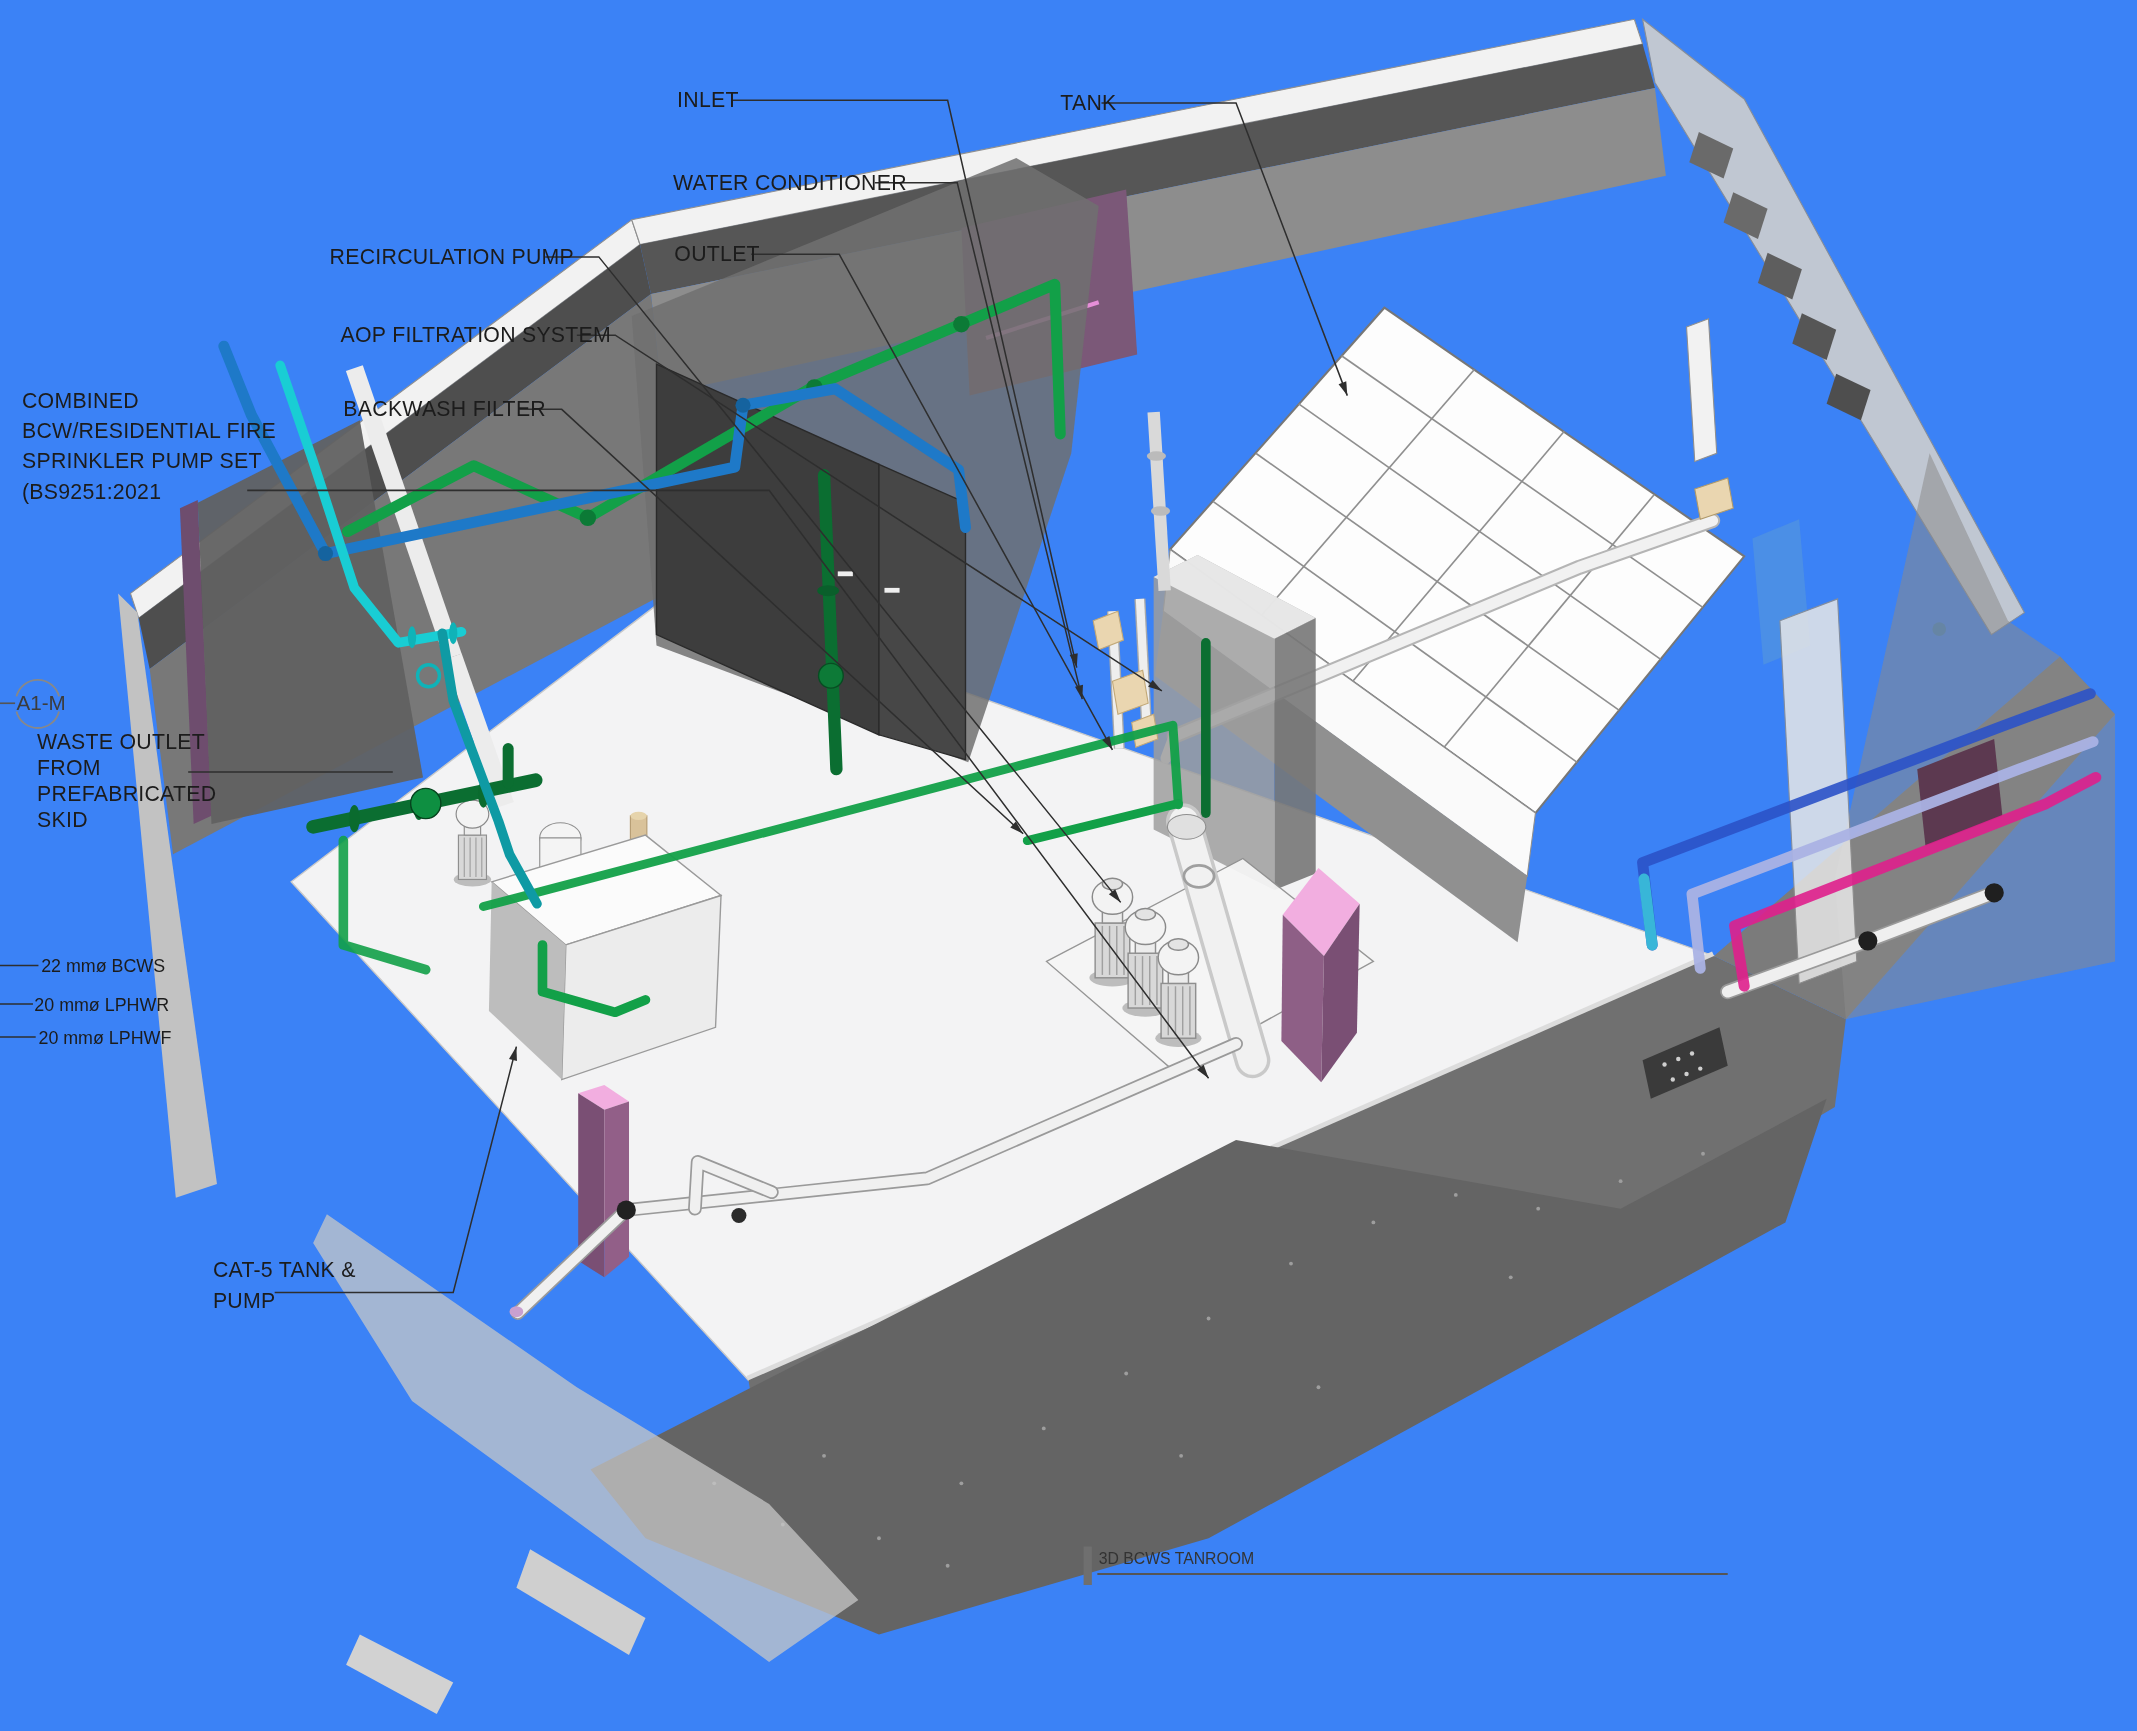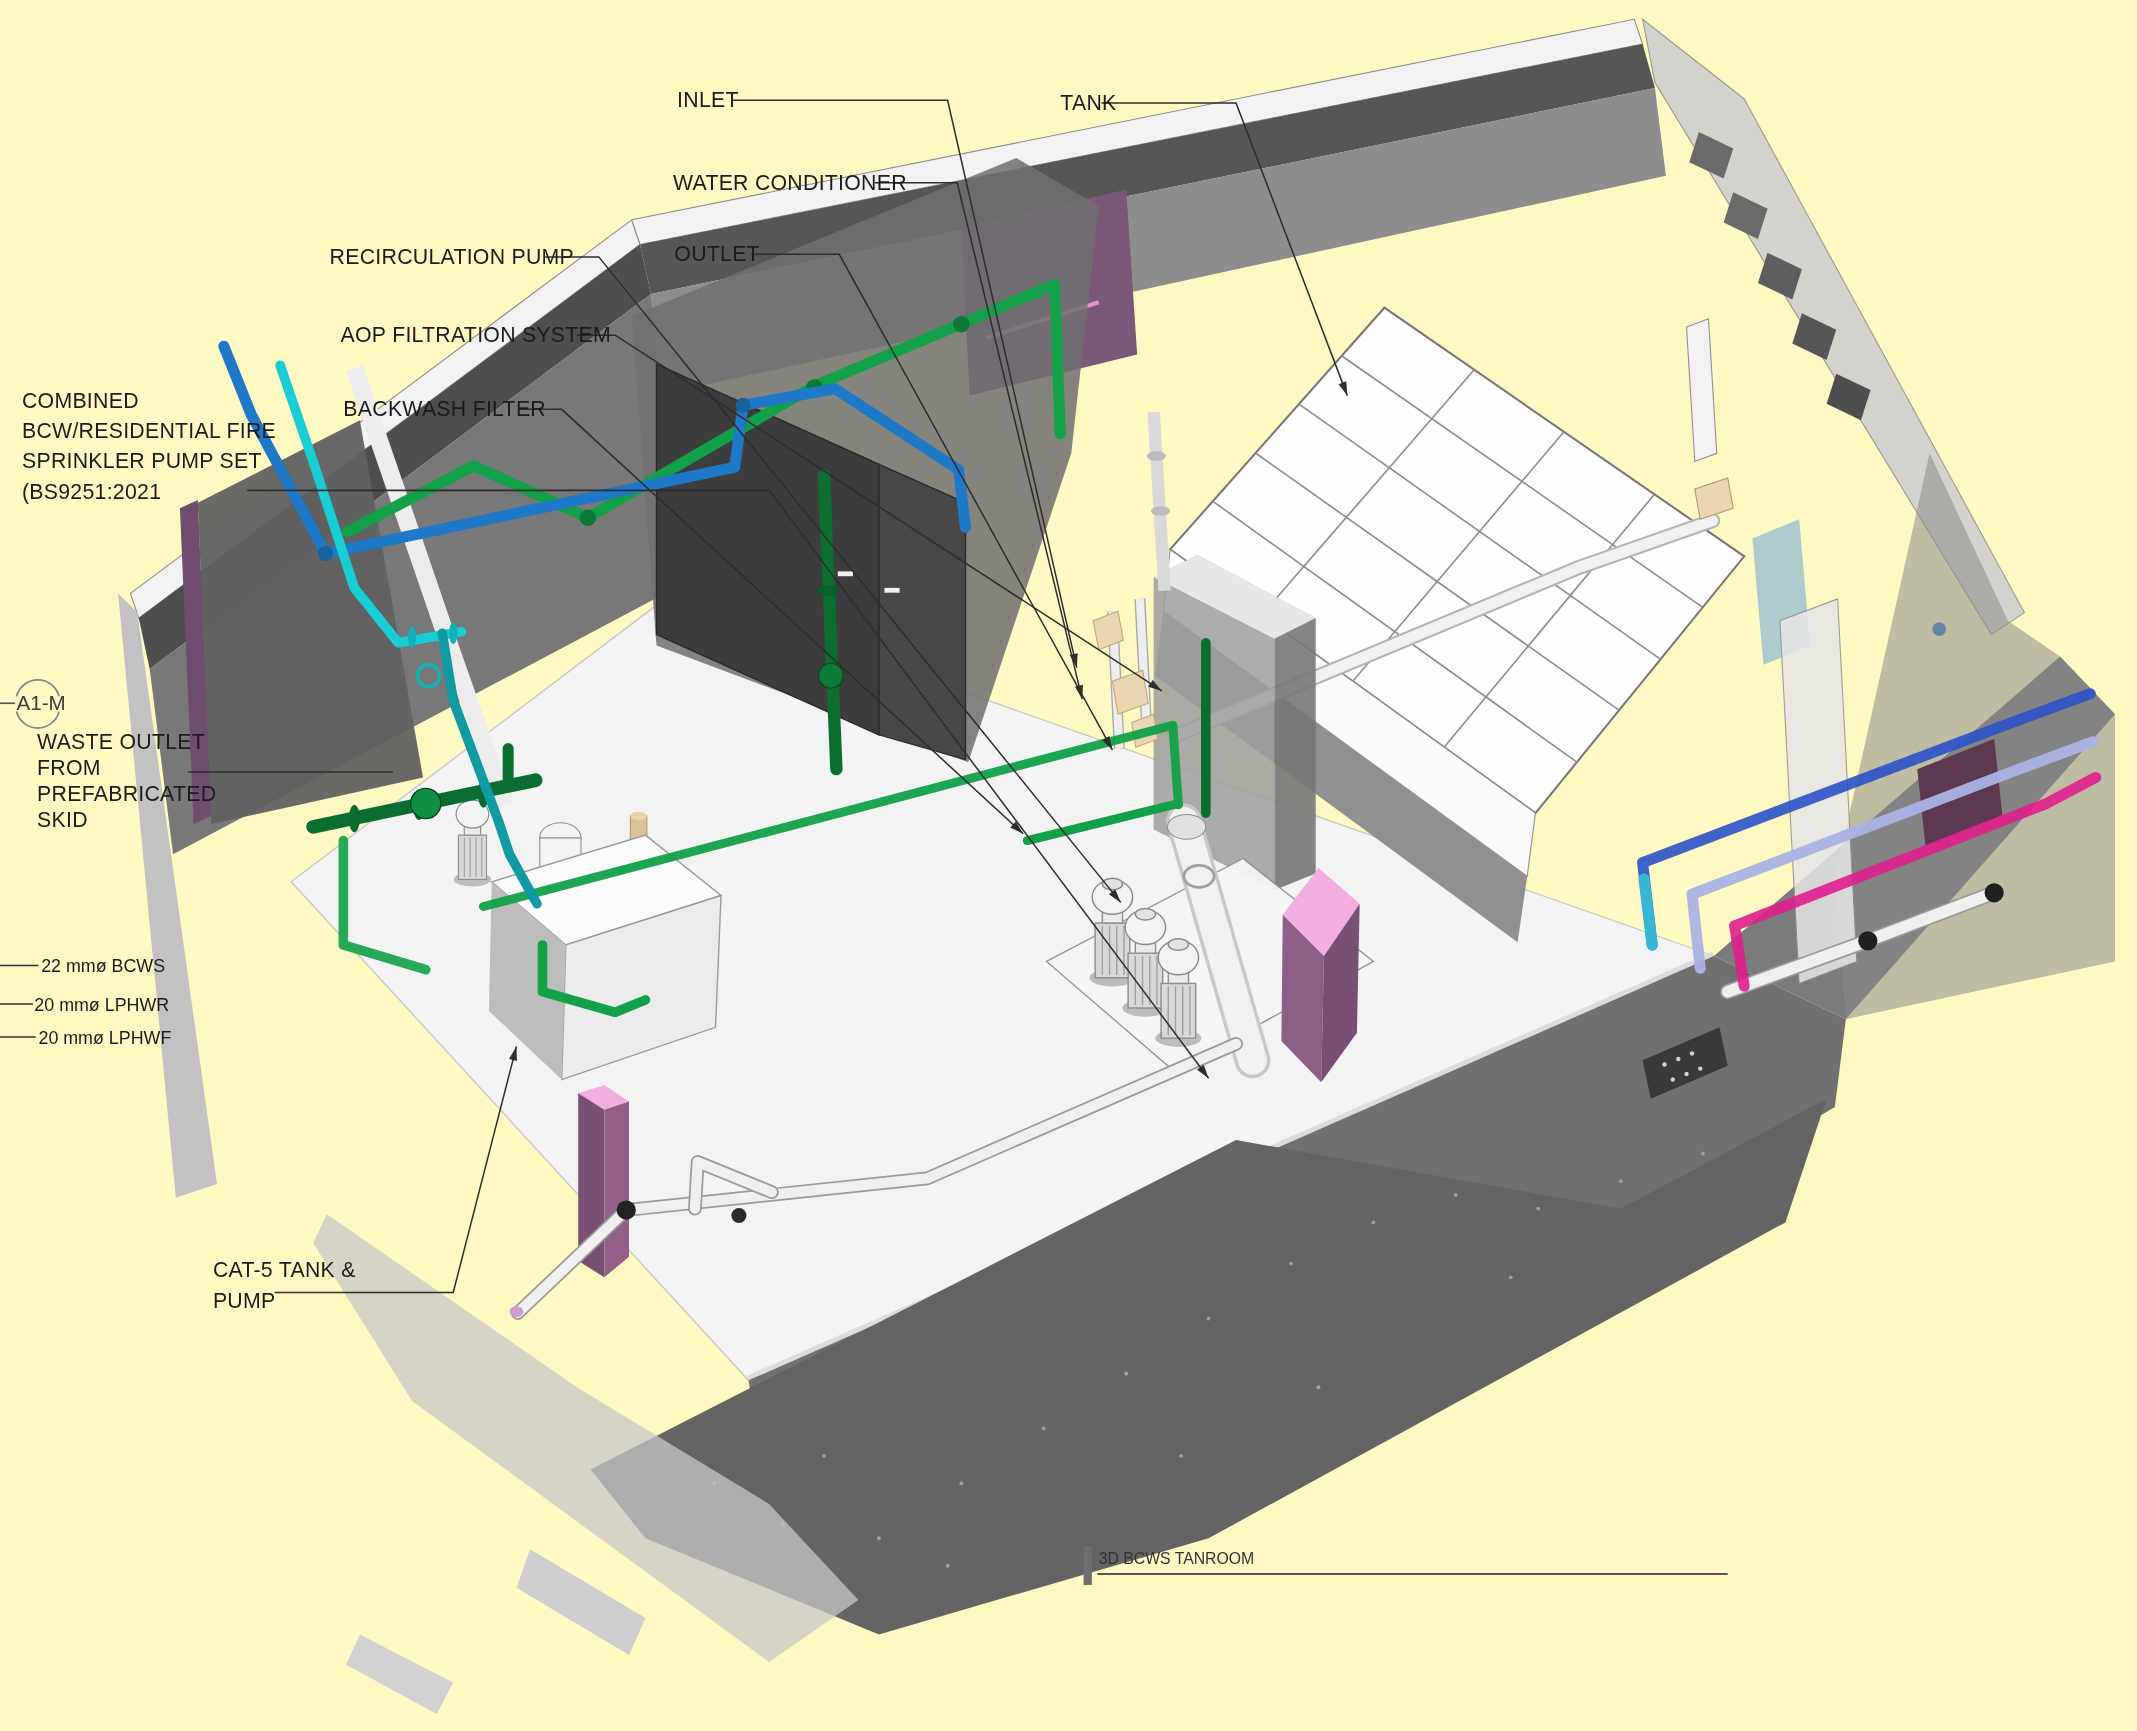--- a/index.html
+++ b/index.html
@@ -1,16 +1,16 @@
 <!DOCTYPE html>
 <html style="font-size:13.4px"><head>
 <meta charset="utf-8">
 <style>
   html,body{margin:0;padding:0;background:#ffffff;}
-  .canvas{position:relative;width:2137px;height:1732px;background:#fef9c3;overflow:hidden;}
+  .canvas{position:relative;width:2137px;height:1732px;background:#3b82f6;overflow:hidden;}
   svg{position:absolute;left:0;top:0;}
   text{font-family:"Liberation Sans",sans-serif;fill:#1c1c1c;}
   .callout{font-size:15.5px;letter-spacing:.2px;}
   .tag{font-size:13px;}
   .marker{font-size:15px;fill:#3c3c3c;}
   .vtitle{font-size:11.5px;fill:#333;}
   .leader{stroke:#2e2e2e;stroke-width:1.1;fill:none;}
   .arrow{fill:#2e2e2e;}
   .pipe{fill:none;stroke-linecap:round;stroke-linejoin:round;}
   .outline{stroke:#8f8f8f;stroke-width:.8;}

